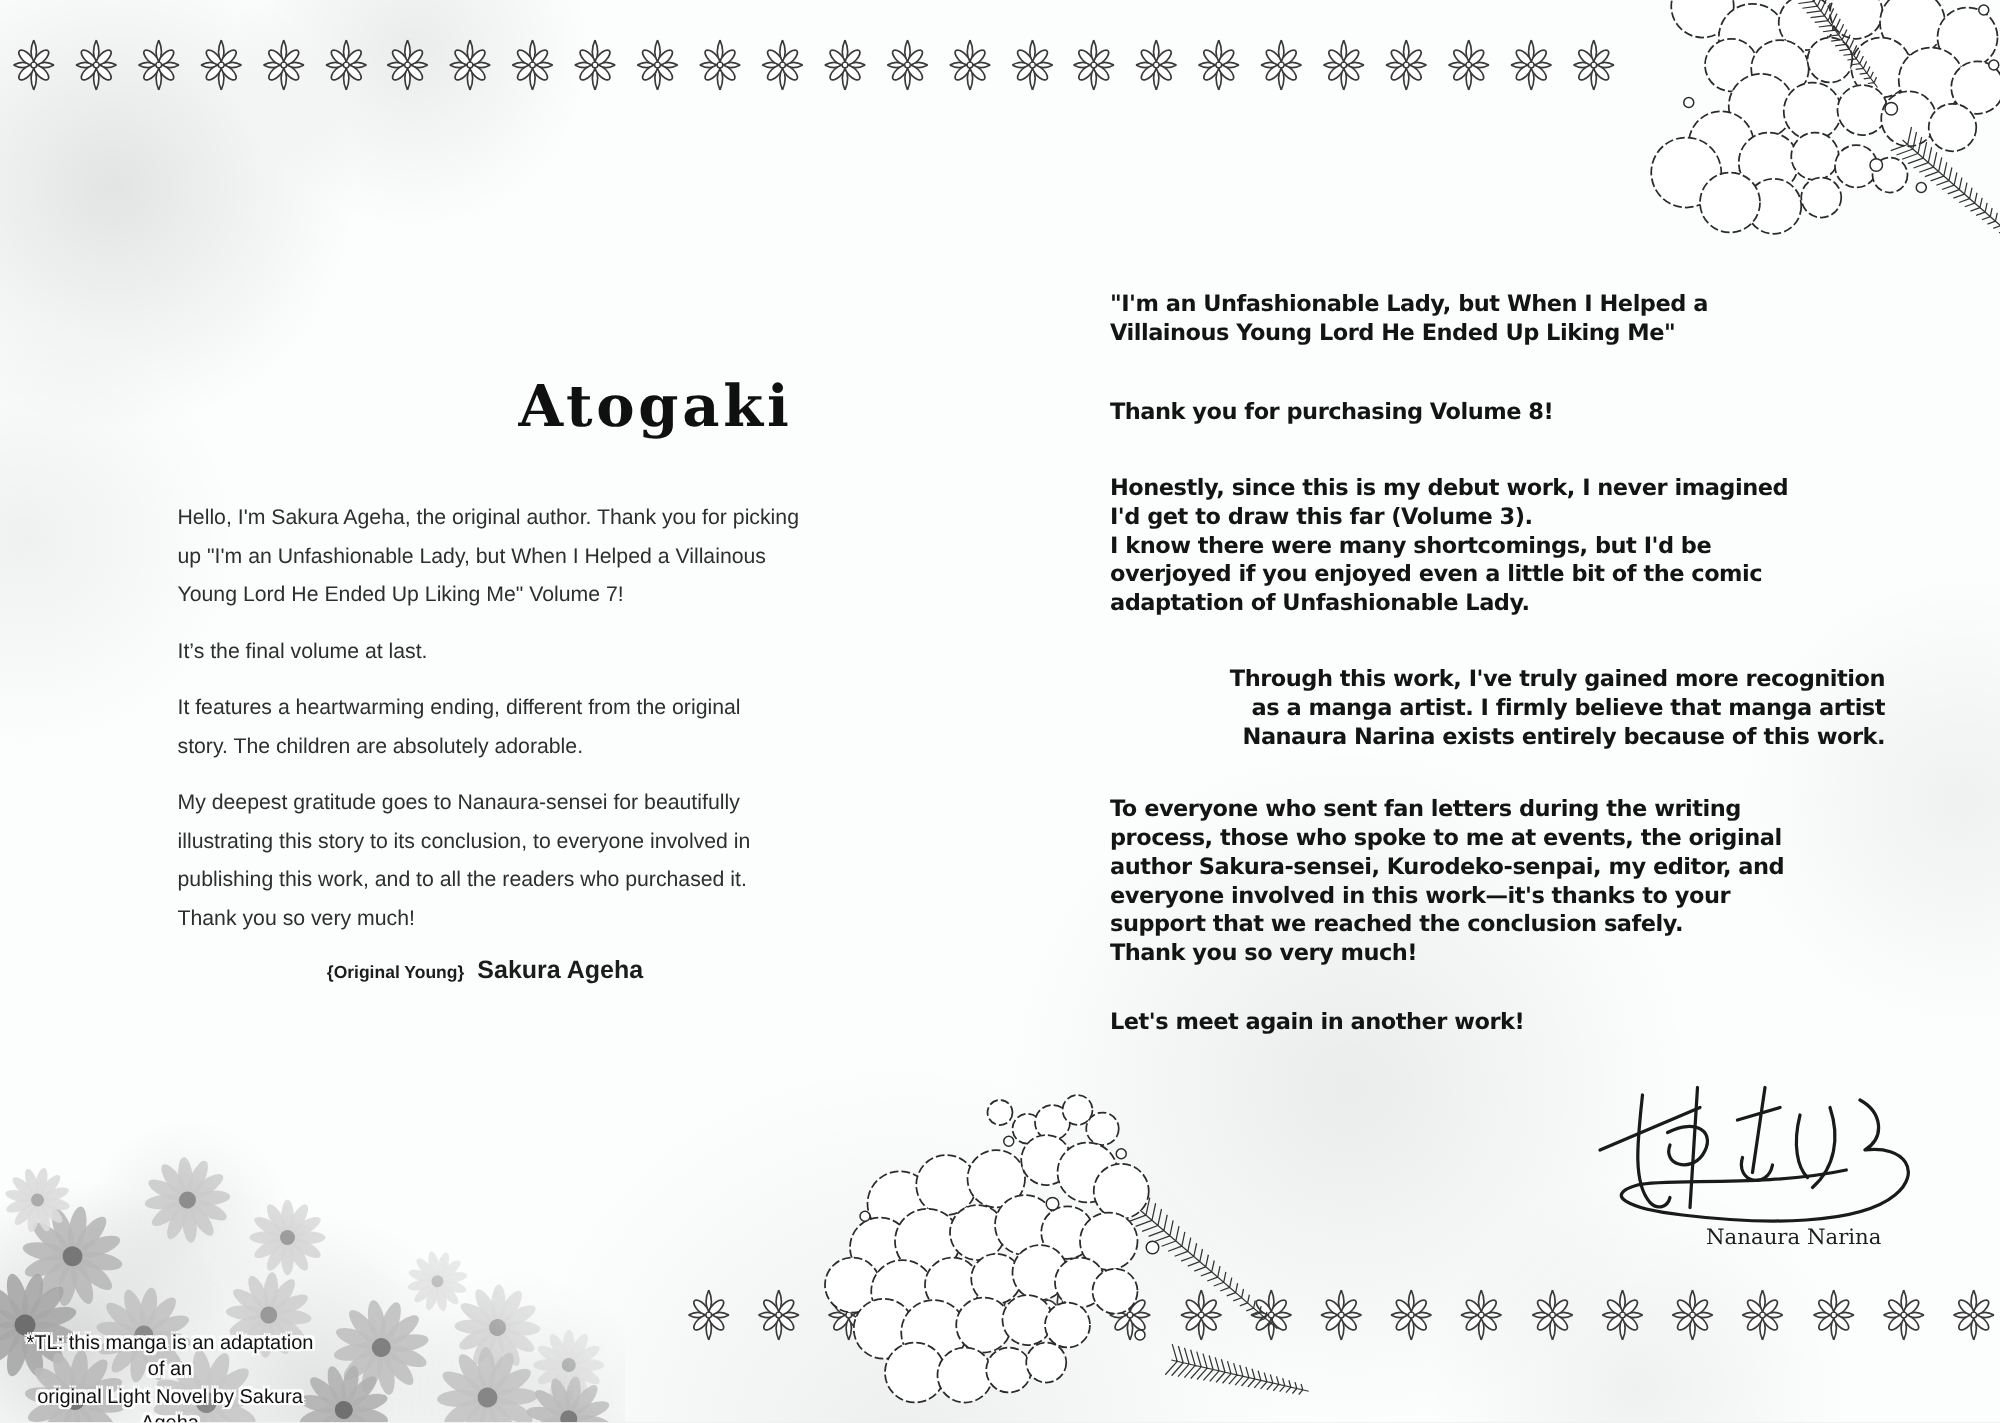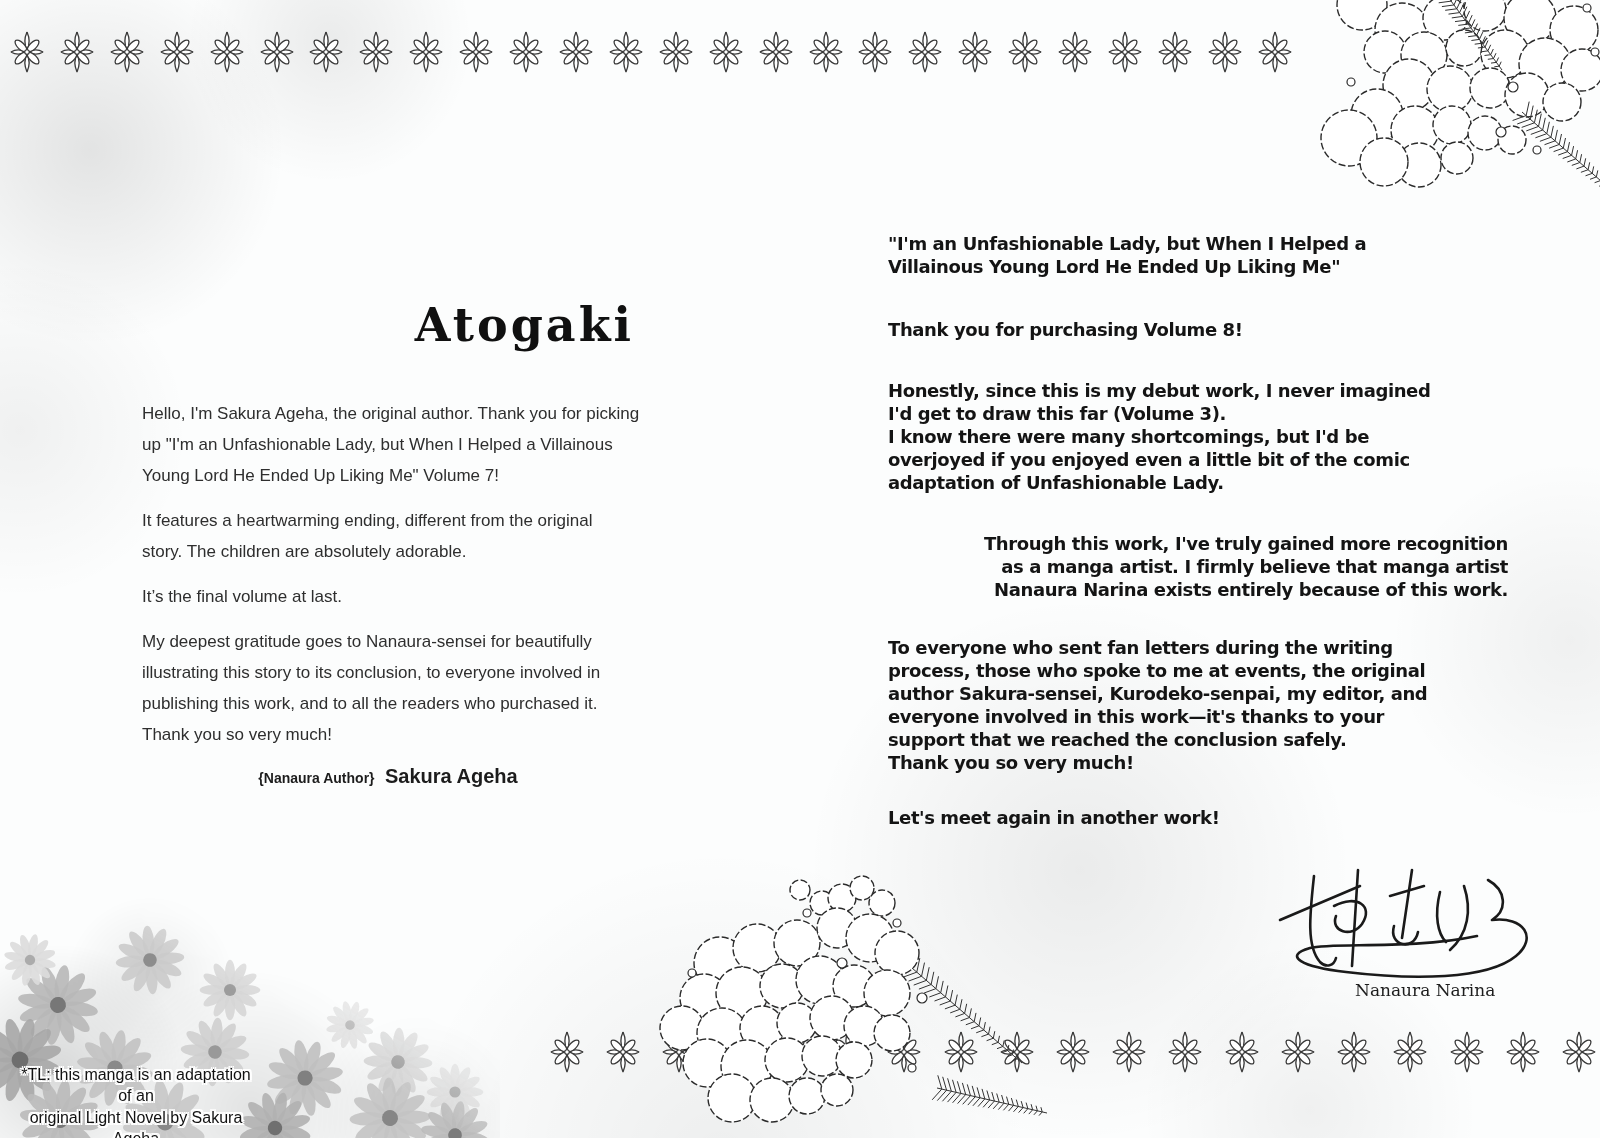--- a/index.html
+++ b/index.html
@@ -58,21 +58,21 @@
     font-size:18px;line-height:23px;letter-spacing:-0.4px;color:#141414;
     white-space:pre-line;
   }
   .right-body p.quote{margin-bottom:40px;}
   .right-body p.mb38{margin-bottom:38px;}
   .right-body p.mb35{margin-bottom:35px;text-align:right;}
   .right-body p.mb32{margin-bottom:32px;}
   
   #signature{position:absolute;left:1262px;top:858px;z-index:4;}
   .sig-name{
-    position:absolute;left:1355px;top:980px;width:160px;text-align:left;z-index:4;
+    position:absolute;left:1355px;top:980px;width:160px;text-align:center;z-index:4;
     font-family:"DejaVu Serif",serif;font-size:17px;color:#1d1d1d;
   }
   
   .footnote{
     position:absolute;left:14px;top:1064px;width:244px;text-align:center;z-index:5;
     font-size:16px;line-height:1.33;font-weight:400;color:#121212;white-space:pre-line;
     text-shadow:-2px -2px 0 #fff,2px -2px 0 #fff,-2px 2px 0 #fff,2px 2px 0 #fff,
                  0 -2px 0 #fff,0 2px 0 #fff,-2px 0 0 #fff,2px 0 0 #fff;
   }
 </style>
@@ -561,31 +561,31 @@
         </g>
       </svg>
   </div>
 
   <h1 class="title">Atogaki</h1>
 
   <div class="left-body">
     <p>Hello, I'm Sakura Ageha, the original author. Thank you for picking
 up "I'm an Unfashionable Lady, but When I Helped a Villainous
 Young Lord He Ended Up Liking Me" Volume 7!</p>
+    <p>It’s the final volume at last.</p>
     <p>It features a heartwarming ending, different from the original
 story. The children are absolutely adorable.</p>
-    <p>It’s the final volume at last.</p>
     <p>My deepest gratitude goes to Nanaura-sensei for beautifully
 illustrating this story to its conclusion, to everyone involved in
 publishing this work, and to all the readers who purchased it.
 Thank you so very much!</p>
   </div>
 
   <div class="author-line">
-    <span class="author-label">{Nanaura Author}</span>
+    <span class="author-label">{Original Young}</span>
     <span class="author-name">Sakura Ageha</span>
   </div>
 
   <div class="right-body">
     <p class="quote">"I'm an Unfashionable Lady, but When I Helped a
 Villainous Young Lord He Ended Up Liking Me"</p>
     <p class="mb38">Thank you for purchasing Volume 8!</p>
     <p class="mb38">Honestly, since this is my debut work, I never imagined
 I'd get to draw this far (Volume 3).
 I know there were many shortcomings, but I'd be

